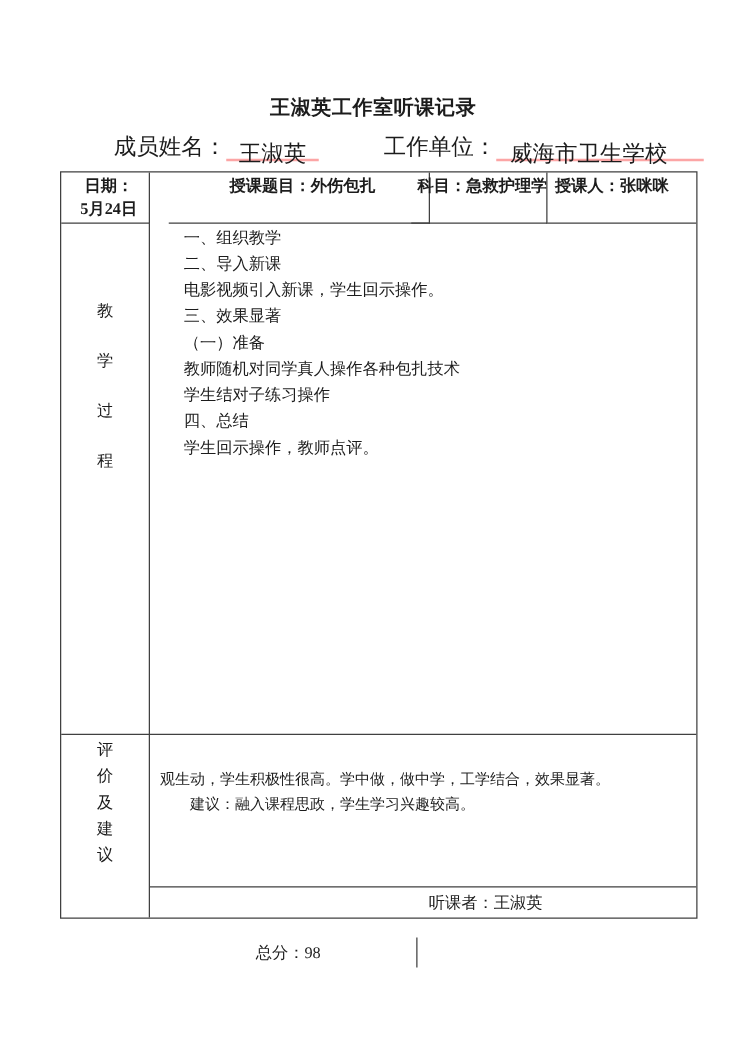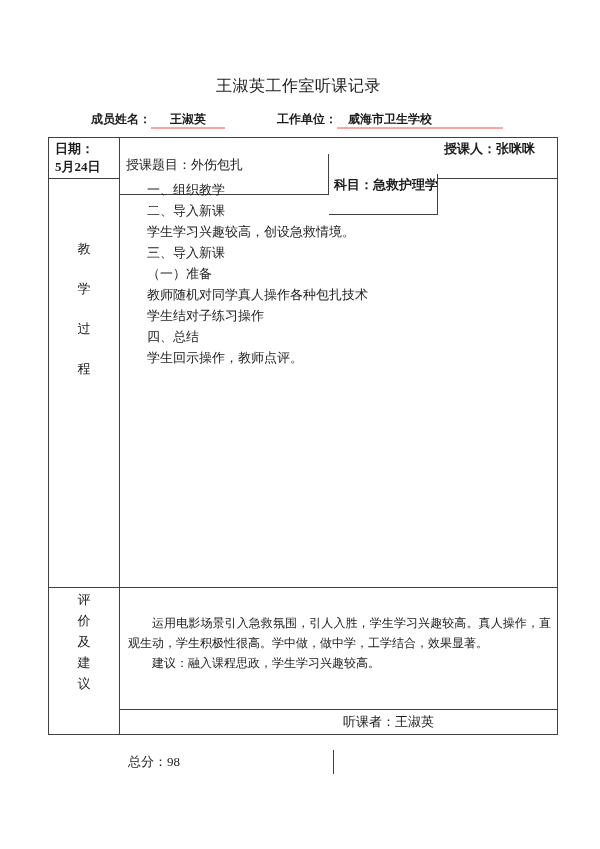--- a/index.html
+++ b/index.html
@@ -8,44 +8,44 @@
     background: #ffffff;
     color: #1c1c1c;
     font-family: "Liberation Serif", "DejaVu Serif", serif;
     position: relative;
     overflow: hidden;
   }
   .page { position: absolute; left: 0; top: 0; width: 600px; height: 849px; background: #ffffff; }
 
   .doc-title {
     position: absolute; top: 76px; left: 0; width: 550px;
-    text-align: center; font-size: 16px; font-weight: normal; letter-spacing: 0.5px; padding-left: 47px;
+    text-align: center; font-size: 16px; font-weight: bold; letter-spacing: 0.5px; padding-left: 47px;
   }
 
   .member-line {
     position: absolute; top: 110px; left: 91px; height: 19px;
-    display: flex; align-items: center;
-    font-size: 12px; font-weight: bold; white-space: nowrap;
+    display: flex; align-items: flex-end;
+    font-size: 18px; font-weight: normal; white-space: nowrap;
   }
   .u-line { border-bottom: 2px solid #fca5a5; display: inline-block; height: 18px; }
   .u-name { width: 74px; text-align: center; }
   .u-unit { width: 166px; text-align: left; padding-left: 11px; }
   .member-spacer { display: inline-block; width: 52px; }
 
   .form-table {
     position: absolute; left: 48px; top: 137px; width: 510px; height: 598px;
     border: 1px solid #404040; font-size: 13px;
   }
   .cell { position: absolute; overflow: hidden; }
-  .br { border-right: 1px solid #404040; }
+  .br { border-right: 1px solid #404040; text-align: center; }
   .bb { border-bottom: 1px solid #404040; }
 
   .c-a1 { left: 0; top: 0; width: 71px; height: 41px; padding: 2px 0 0 6px; font-weight: bold; line-height: 18px; }
-  .c-b1 { left: 71px; top: 0; width: 209px; height: 41px; padding: 2px 0 0 6px; font-weight: normal; line-height: 18px; margin-top: 16px; }
-  .c-c1 { left: 280px; top: 0; width: 109px; height: 41px; padding: 2px 0 0 5px; font-weight: bold; line-height: 18px; white-space: nowrap; margin-top: 36px; }
+  .c-b1 { left: 86px; top: 0; width: 209px; height: 41px; padding: 2px 0 0 6px; font-weight: bold; line-height: 18px; }
+  .c-c1 { left: 280px; top: 0; width: 109px; height: 41px; padding: 2px 0 0 5px; font-weight: bold; line-height: 18px; white-space: nowrap; }
   .c-d1 { left: 389px; top: 0; width: 119px; height: 41px; padding: 2px 0 0 6px; font-weight: bold; line-height: 18px; white-space: nowrap; }
 
   .c-a2 { left: 0; top: 41px; width: 71px; height: 409px;
           display: flex; flex-direction: column; align-items: center;
           padding-top: 63px; gap: 27px; line-height: 13px; }
   .c-b2 { left: 71px; top: 41px; width: 437px; height: 409px;
           padding-left: 27px; line-height: 21px; white-space: nowrap; }
 
   .c-a3 { left: 0; top: 450px; width: 71px; height: 146px;
           display: flex; flex-direction: column; align-items: center;
@@ -86,38 +86,37 @@
 
     <div class="cell c-a2 br bb">
       <span>教</span>
       <span>学</span>
       <span>过</span>
       <span>程</span>
     </div>
     <div class="cell c-b2 bb">
       <div>一、组织教学</div>
       <div>二、导入新课</div>
-      <div>学生学习兴趣较高，创设急救情境。</div>
-      <div>三、导入新课</div>
+      <div>电影视频引入新课，学生回示操作。</div>
+      <div>三、效果显著</div>
       <div>（一）准备</div>
       <div>教师随机对同学真人操作各种包扎技术</div>
       <div>学生结对子练习操作</div>
       <div>四、总结</div>
       <div>学生回示操作，教师点评。</div>
     </div>
 
     <div class="cell c-a3 br">
       <span>评</span>
       <span>价</span>
       <span>及</span>
       <span>建</span>
       <span>议</span>
     </div>
     <div class="cell c-b3 bb">
-      <div class="eval-line eval-indent eval-justify">运用电影场景引入急救氛围，引人入胜，学生学习兴趣较高。真人操作，直</div>
       <div class="eval-line">观生动，学生积极性很高。学中做，做中学，工学结合，效果显著。</div>
       <div class="eval-line eval-indent">建议：融入课程思政，学生学习兴趣较高。</div>
     </div>
 
     <div class="cell c-b4 br">总分：98</div>
     <div class="cell c-c4">听课者：王淑英</div>
 
   </div>
 
 </div>

